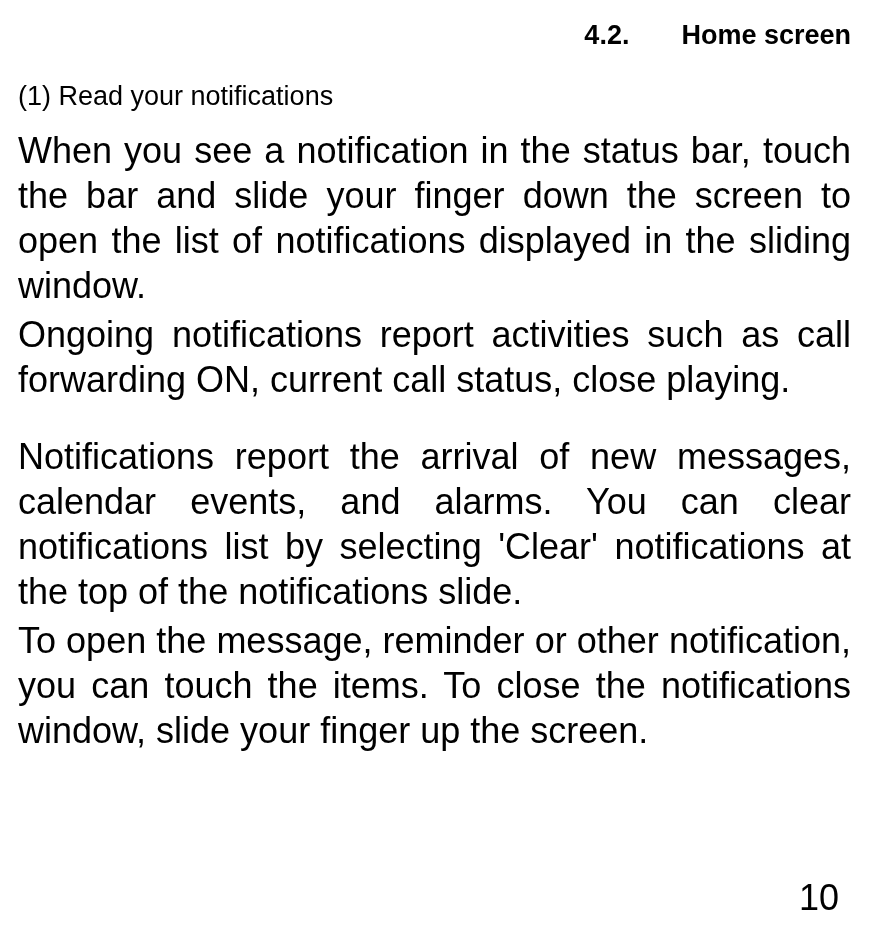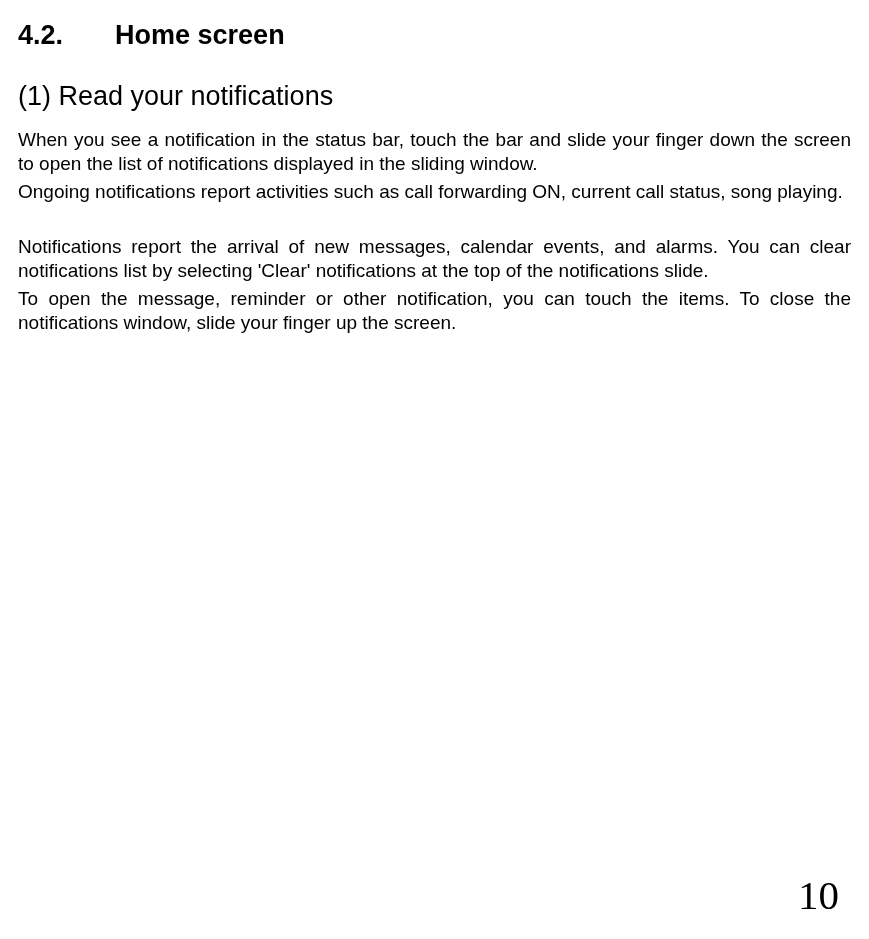--- a/index.html
+++ b/index.html
@@ -9,57 +9,58 @@
       width: 869px;
       height: 939px;
       box-sizing: border-box;
       color: #000;
       position: relative;
     }
     .section-heading {
       font-size: 27px;
       font-weight: bold;
       margin-bottom: 30px;
+      text-align: right;
     }
     .section-number {
       display: inline-block;
       margin-right: 52px;
     }
     .subheading {
       font-size: 27px;
       font-weight: normal;
       margin-bottom: 16px;
     }
     .paragraph {
-      font-size: 19px;
+      font-size: 36px;
       line-height: 1.25;
       text-align: justify;
       margin-bottom: 4px;
     }
     .paragraph-gap {
       margin-bottom: 32px;
     }
     .page-number {
       position: absolute;
       bottom: 20px;
       right: 30px;
-      font-size: 41px;
-      font-family: Liberation Serif, serif;
+      font-size: 36px;
+      font-family: Liberation Sans, sans-serif;
     }
   </style>
 </head>
 <body>
 
 <div class="section-heading">
   <span class="section-number">4.2.</span><span>Home screen</span>
 </div>
 
 <div class="subheading">(1) Read your notifications</div>
 
 <div class="paragraph">When you see a notification in the status bar, touch the bar and slide your finger down the screen to open the list of notifications displayed in the sliding window.</div>
 
-<div class="paragraph paragraph-gap">Ongoing notifications report activities such as call forwarding ON, current call status, song playing.</div>
+<div class="paragraph paragraph-gap">Ongoing notifications report activities such as call forwarding ON, current call status, close playing.</div>
 
 <div class="paragraph">Notifications report the arrival of new messages, calendar events, and alarms. You can clear notifications list by selecting 'Clear' notifications at the top of the notifications slide.</div>
 
 <div class="paragraph">To open the message, reminder or other notification, you can touch the items. To close the notifications window, slide your finger up the screen.</div>
 
 <div class="page-number">10</div>
 
 </body></html>

